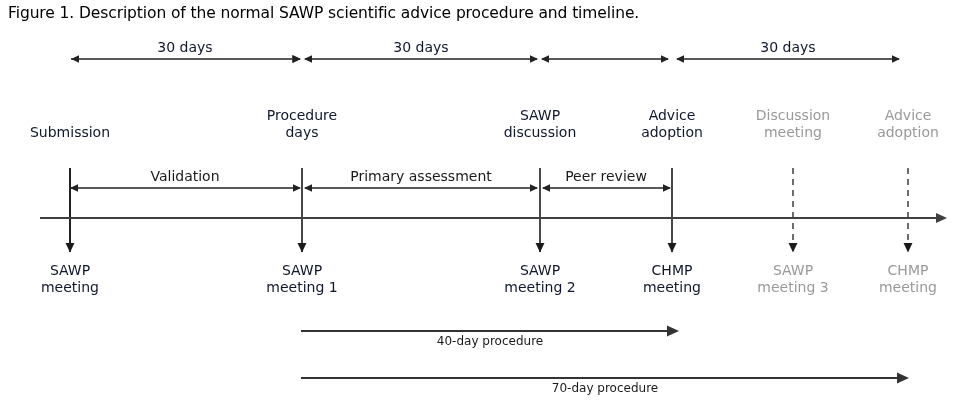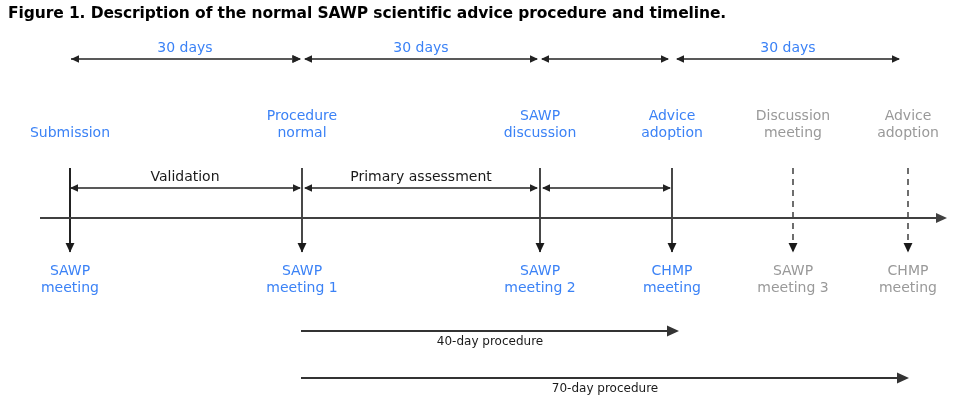--- a/index.html
+++ b/index.html
@@ -5,29 +5,29 @@
   html,body{margin:0;padding:0;background:#ffffff;}
   body{
     width:967px;height:405px;position:relative;overflow:hidden;
     font-family:"DejaVu Sans","Liberation Sans",sans-serif;
     color:#1a1a1a;
   }
   #figure-root{position:absolute;inset:0;}
 
   .fig-title{
     position:absolute;left:8px;top:4px;
-    font-size:15.5px;font-weight:bold;letter-spacing:-0.1px;
+    font-size:15.5px;font-weight:normal;letter-spacing:-0.1px;
     color:#000;white-space:nowrap;
   }
 
   svg.overlay{position:absolute;left:0;top:0;width:967px;height:405px;pointer-events:none;}
 
   .lbl{
     position:absolute;font-size:14px;line-height:17px;
-    text-align:center;white-space:pre-line;color:#3b82f6;
+    text-align:center;white-space:pre-line;color:#0f172a;
   }
   .lbl.dim{color:#999999;}
   .lbl.topdur{font-size:14px;}
   .span-lbl{
     position:absolute;font-size:14px;text-align:center;
     color:#1a1a1a;white-space:nowrap;
   }
   .proc-lbl{
     position:absolute;font-size:12px;text-align:center;
     color:#1a1a1a;white-space:nowrap;
@@ -130,32 +130,33 @@
       <path d="M909,378 L897,372.5 L897,383.5 z" fill="#333"></path>
     </g>
   </svg>
 
   <div class="lbl topdur" style="left:110px;top:39px;width:150px;">30 days</div>
   <div class="lbl topdur" style="left:346px;top:39px;width:150px;">30 days</div>
   <div class="lbl topdur" style="left:713px;top:39px;width:150px;">30 days</div>
 
   <div class="lbl" style="left:-5px;top:124px;width:150px;">Submission</div>
   <div class="lbl" style="left:227px;top:107px;width:150px;">Procedure
-normal</div>
+days</div>
   <div class="lbl" style="left:465px;top:107px;width:150px;">SAWP
 discussion</div>
   <div class="lbl" style="left:597px;top:107px;width:150px;">Advice
 adoption</div>
   <div class="lbl dim" style="left:718px;top:107px;width:150px;">Discussion
 meeting</div>
   <div class="lbl dim" style="left:833px;top:107px;width:150px;">Advice
 adoption</div>
 
   <div class="span-lbl" style="left:110px;top:168px;width:150px;">Validation</div>
   <div class="span-lbl" style="left:336px;top:168px;width:170px;">Primary assessment</div>
+  <div class="span-lbl" style="left:531px;top:168px;width:150px;">Peer review</div>
 
   <div class="lbl" style="left:-5px;top:262px;width:150px;">SAWP
 meeting</div>
   <div class="lbl" style="left:227px;top:262px;width:150px;">SAWP
 meeting 1</div>
   <div class="lbl" style="left:465px;top:262px;width:150px;">SAWP
 meeting 2</div>
   <div class="lbl" style="left:597px;top:262px;width:150px;">CHMP
 meeting</div>
   <div class="lbl dim" style="left:718px;top:262px;width:150px;">SAWP

